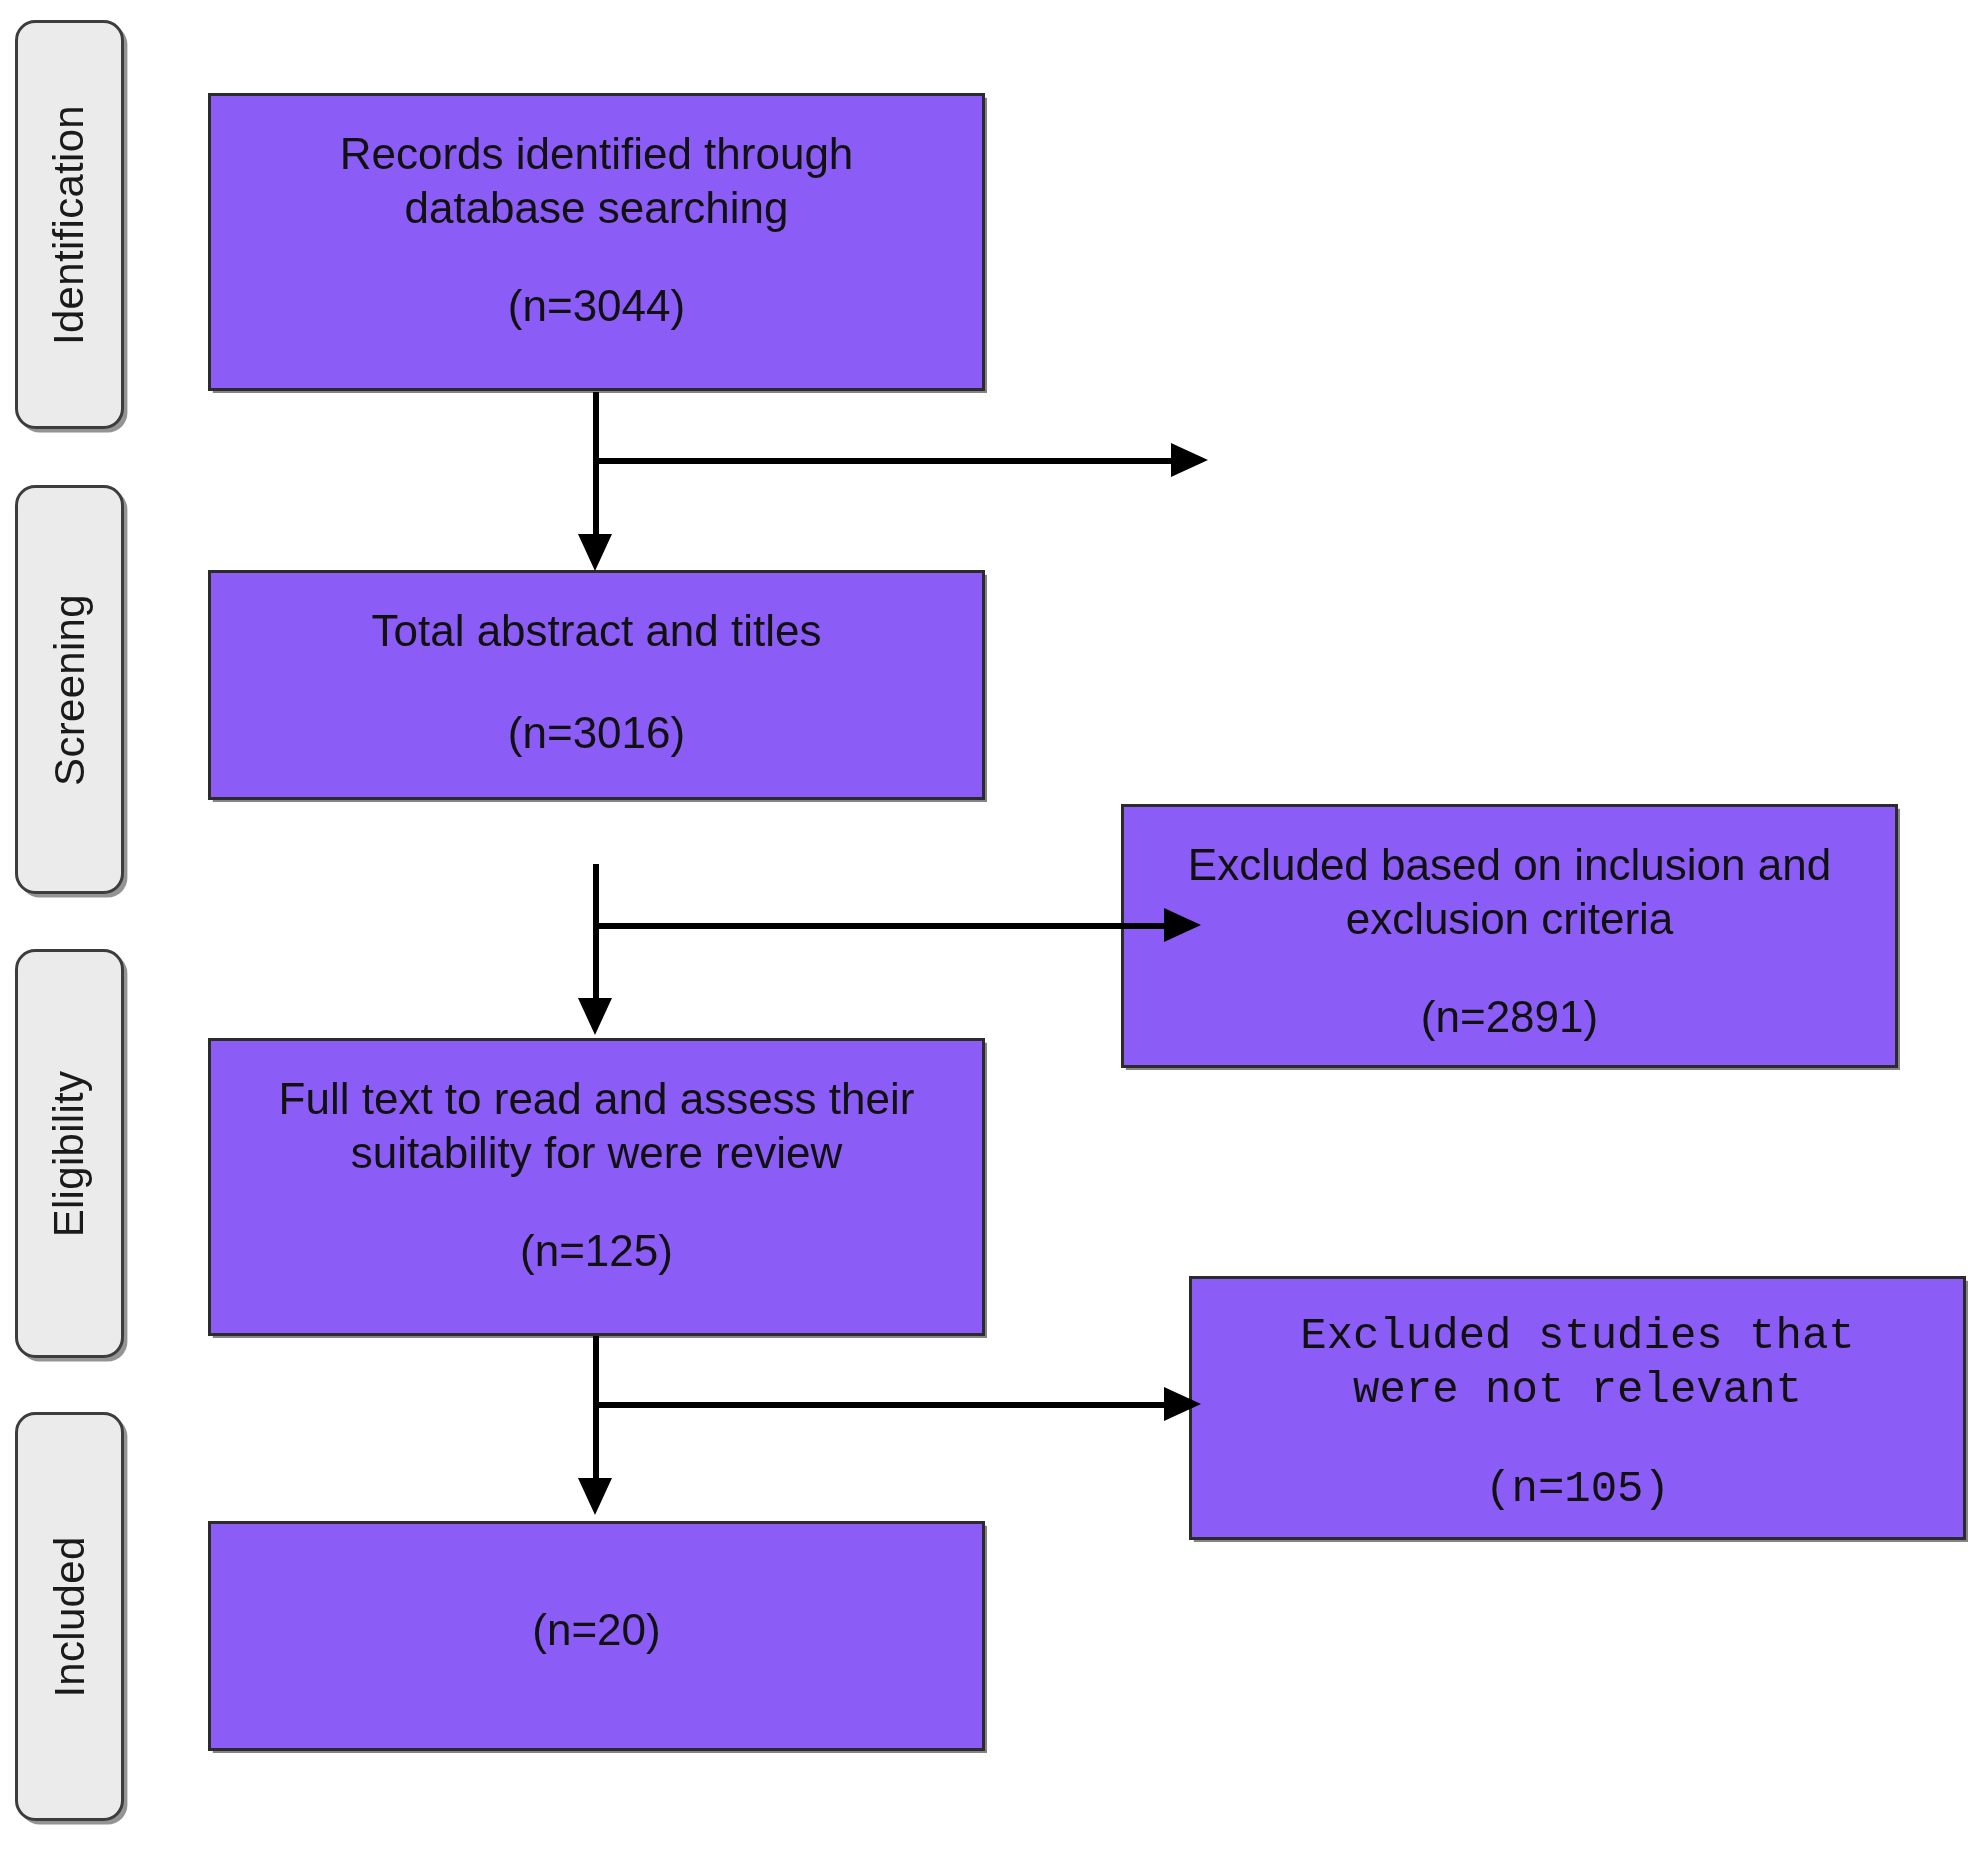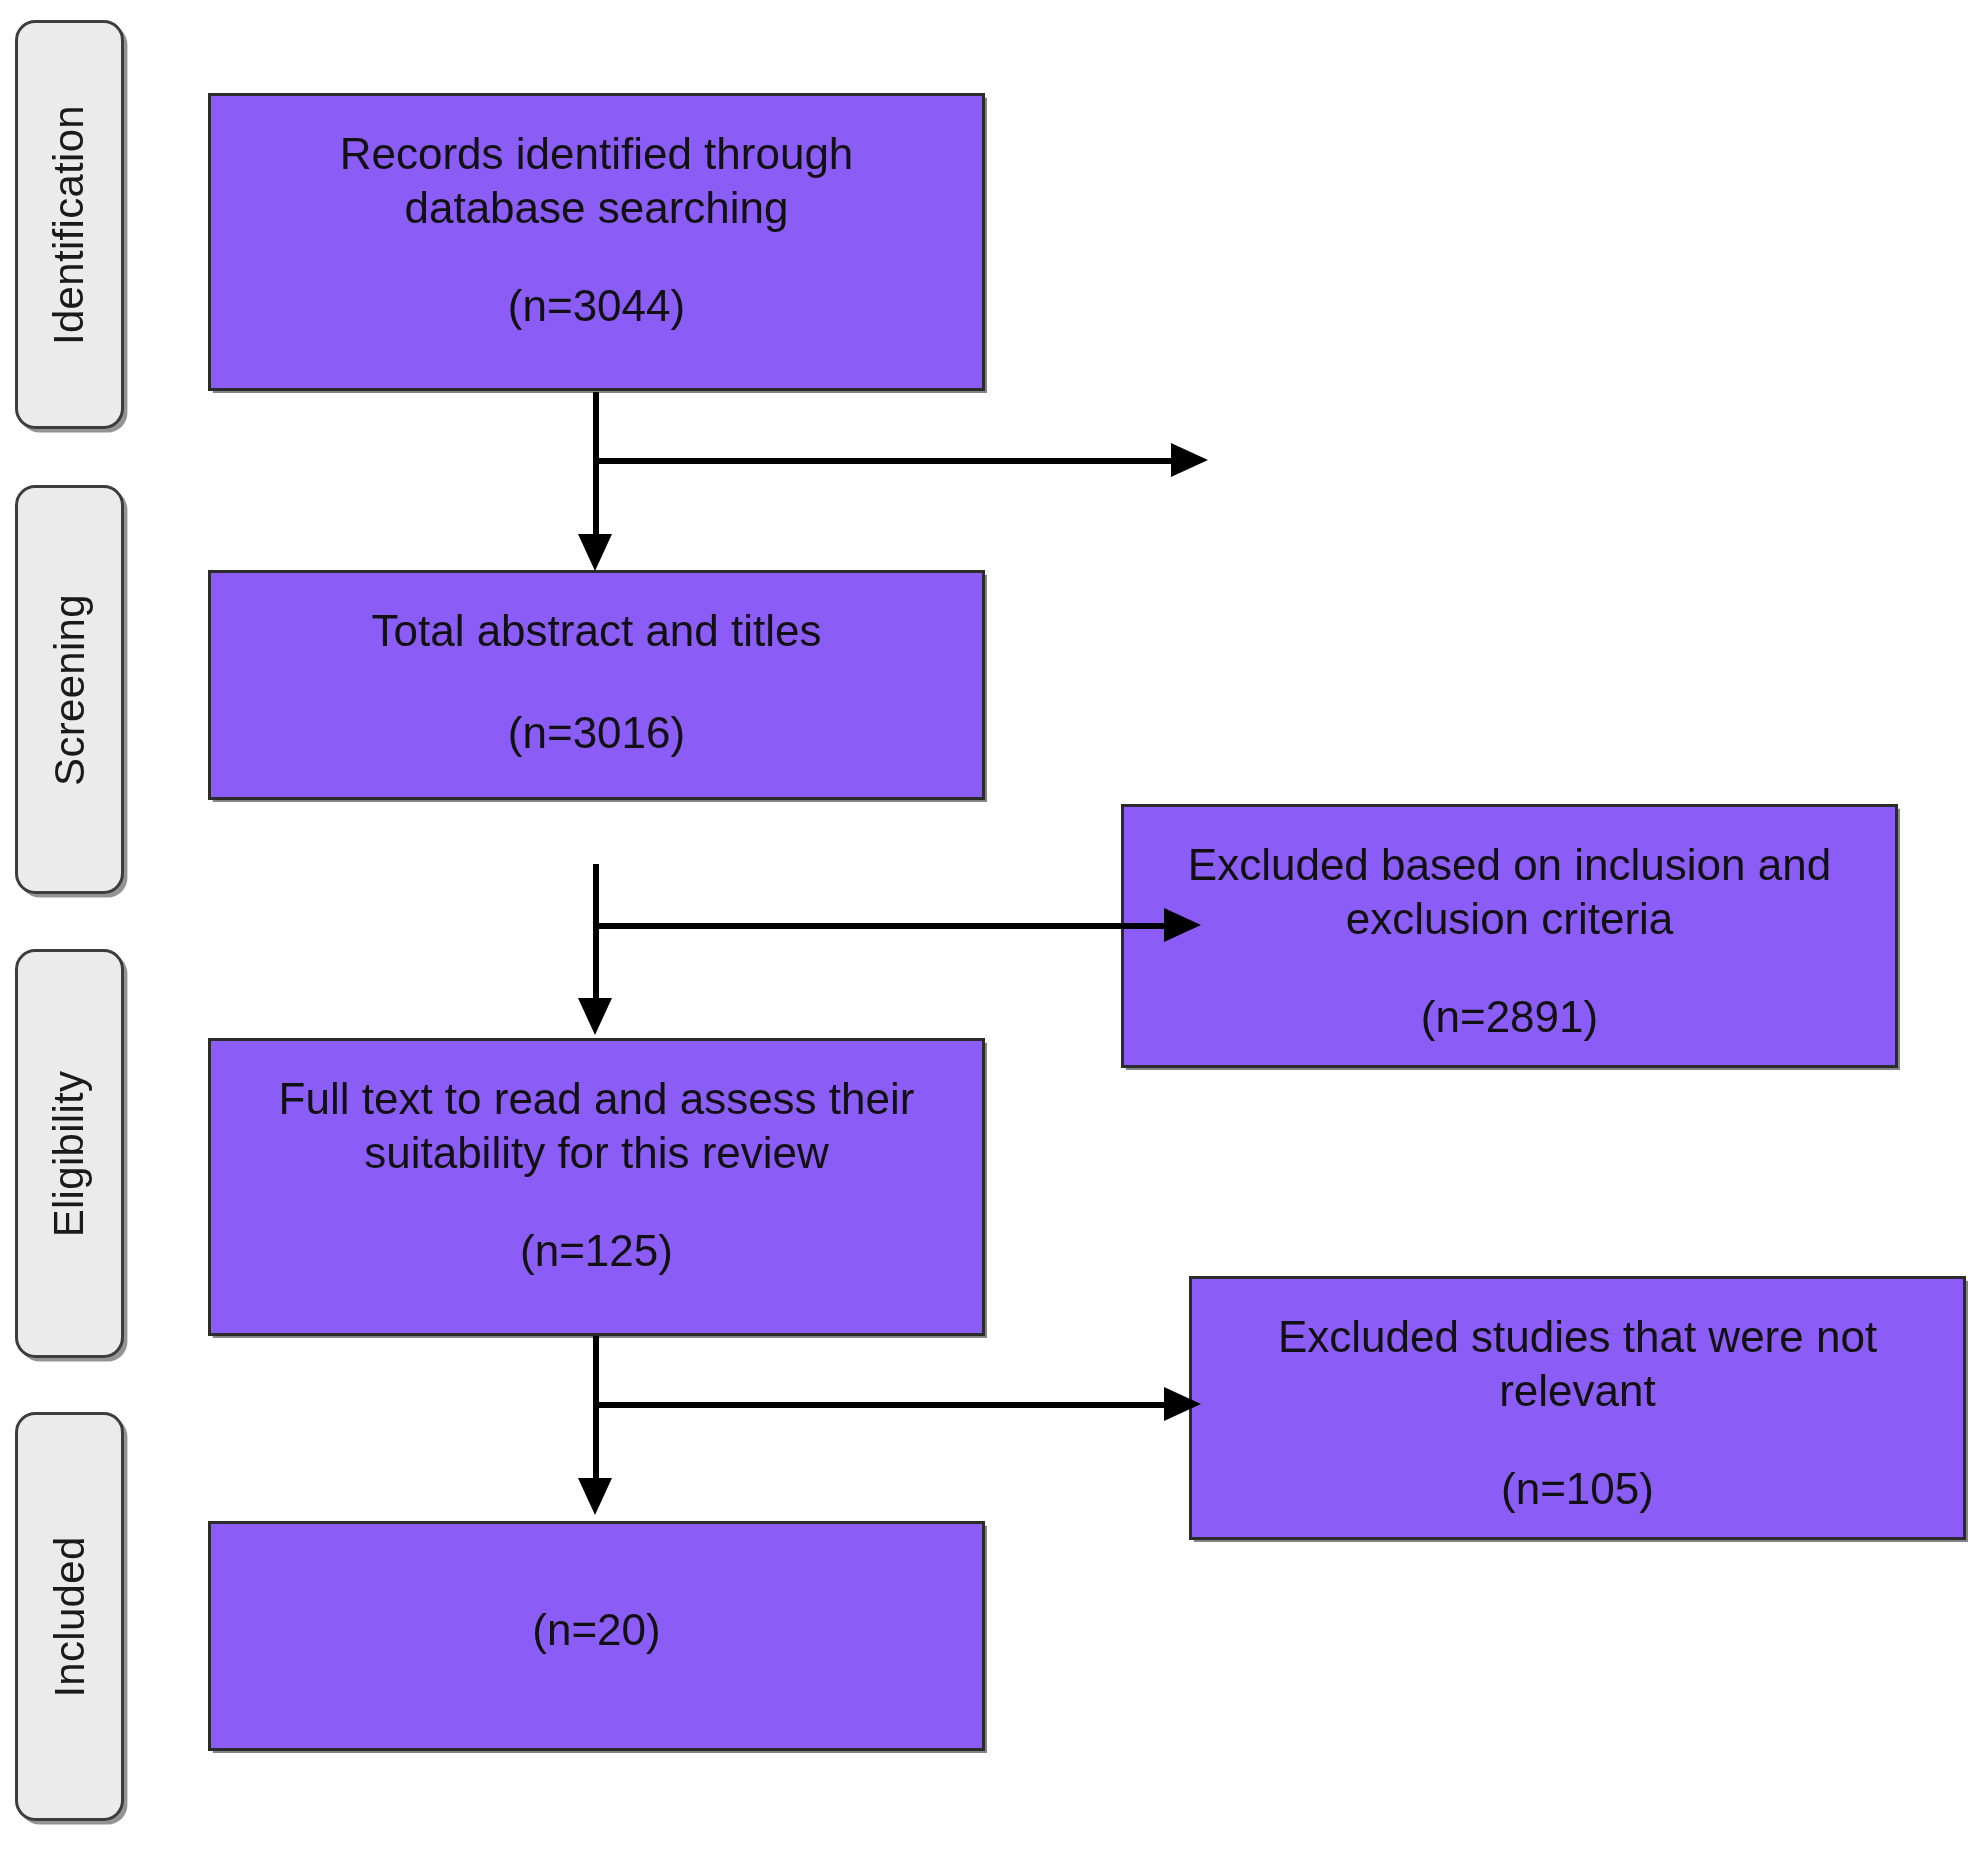--- a/index.html
+++ b/index.html
@@ -122,35 +122,35 @@
     <div class="bx-title">Records identified through database searching</div>
     <div class="bx-count">(n=3044)</div>
   </div>
 
   <div class="flow-box lines-1" style="left:208px; top:570px; width:777px; height:230px;">
     <div class="bx-title">Total abstract and titles</div>
     <div class="bx-count">(n=3016)</div>
   </div>
 
   <div class="flow-box lines-2" style="left:208px; top:1038px; width:777px; height:298px;">
-    <div class="bx-title">Full text to read and assess their suitability for this review</div>
+    <div class="bx-title">Full text to read and assess their suitability for were review</div>
     <div class="bx-count">(n=125)</div>
   </div>
 
   <div class="flow-box lines-1" style="left:208px; top:1521px; width:777px; height:230px;">
     <div class="bx-count">(n=20)</div>
   </div>
 
 
   <div class="flow-box lines-2" style="left:1121px; top:804px; width:777px; height:264px;">
     <div class="bx-title">Excluded based on inclusion and exclusion criteria</div>
     <div class="bx-count">(n=2891)</div>
   </div>
 
-  <div class="flow-box lines-2" style="left:1189px; top:1276px; width:777px; height:264px;">
+  <div class="flow-box lines-2" style="left:1189px; top:1276px; width:777px; height:264px;font-family:Liberation Mono, monospace;">
     <div class="bx-title">Excluded studies that were not relevant</div>
     <div class="bx-count">(n=105)</div>
   </div>
 
   <div class="v-line" style="left:593px; top:392px; height:143px;"></div>
   <div class="arrow-down" style="left:578px; top:534px;"></div>
   <div class="h-line" style="left:596px; top:458px; width:576px;"></div>
   <div class="arrow-right" style="left:1171px; top:443px;"></div>
 
   <div class="v-line" style="left:593px; top:864px; height:135px;"></div>

